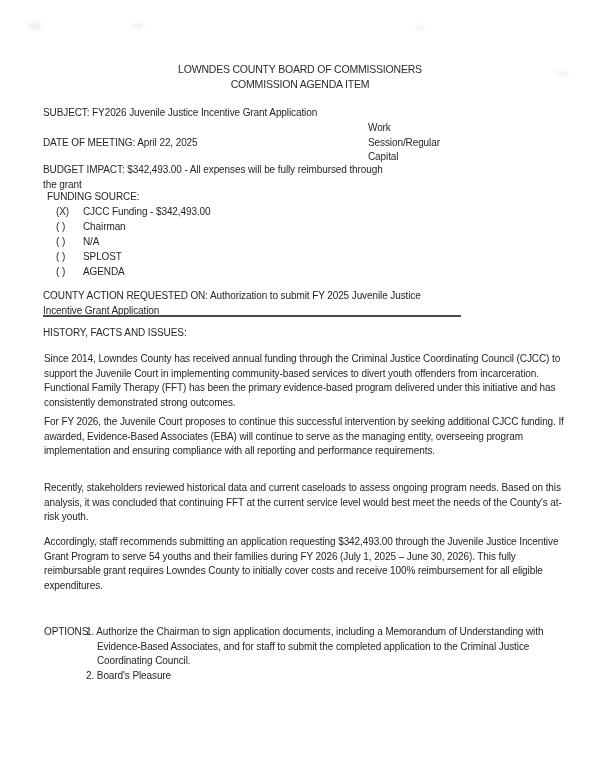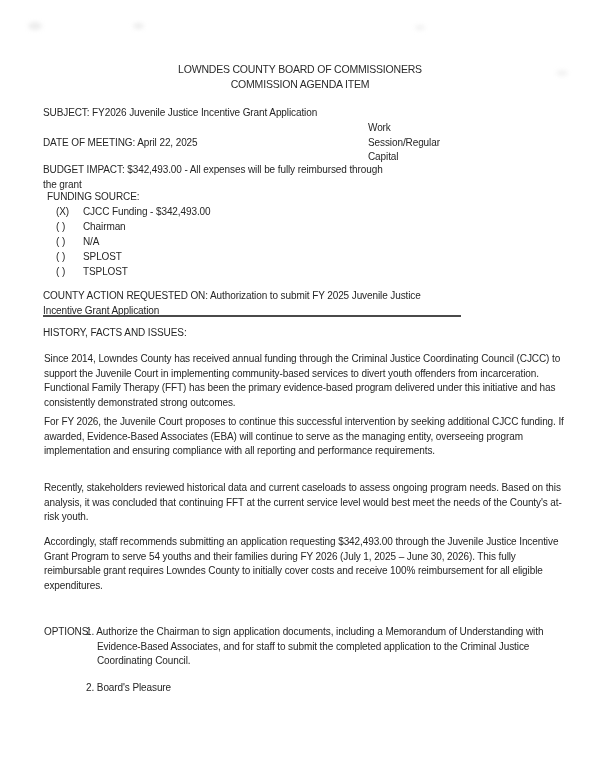--- a/index.html
+++ b/index.html
@@ -52,21 +52,21 @@
   .para { left: 44px; width: 530px; }
   .para-1 { top: 352px; }
   .para-2 { top: 415px; }
   .para-3 { top: 481px; }
   .para-4 { top: 535px; }
 
   .options-block  { top: 625px; left: 44px; display: flex; }
   .options-label  { width: 42px; flex: 0 0 42px; }
   .options-items  { width: 468px; }
   .option-item    { padding-left: 11px; text-indent: -11px; }
-  .option-item + .option-item { margin-top: 12px; }
+  .option-item + .option-item { }
 
   .smudge {
     position: absolute;
     background: #ededed;
     border-radius: 50%;
     filter: blur(2px);
   }
   .smudge-1 { top: 22px; left: 28px;  width: 14px; height: 8px; }
   .smudge-2 { top: 23px; left: 133px; width: 11px; height: 6px; }
   .smudge-3 { top: 25px; left: 415px; width: 10px; height: 5px; background:#f1f1f1; }
@@ -113,21 +113,21 @@
     <div class="funding-item">
       <span class="funding-mark">( )</span>
       <span class="funding-text">N/A</span>
     </div>
     <div class="funding-item">
       <span class="funding-mark">( )</span>
       <span class="funding-text">SPLOST</span>
     </div>
     <div class="funding-item">
       <span class="funding-mark">( )</span>
-      <span class="funding-text">TSPLOST</span>
+      <span class="funding-text">AGENDA</span>
     </div>
   </div>
 
   <div class="abs county-action">COUNTY ACTION REQUESTED ON: Authorization to submit FY 2025 Juvenile Justice Incentive Grant Application</div>
   <div class="abs action-rule"></div>
 
   <div class="abs history-head">HISTORY, FACTS AND ISSUES:</div>
 
   <div class="abs para para-1">Since 2014, Lowndes County has received annual funding through the Criminal Justice Coordinating Council (CJCC) to support the Juvenile Court in implementing community-based services to divert youth offenders from incarceration. Functional Family Therapy (FFT) has been the primary evidence-based program delivered under this initiative and has consistently demonstrated strong outcomes.</div>
   <div class="abs para para-2">For FY 2026, the Juvenile Court proposes to continue this successful intervention by seeking additional CJCC funding. If awarded, Evidence-Based Associates (EBA) will continue to serve as the managing entity, overseeing program implementation and ensuring compliance with all reporting and performance requirements.</div>

